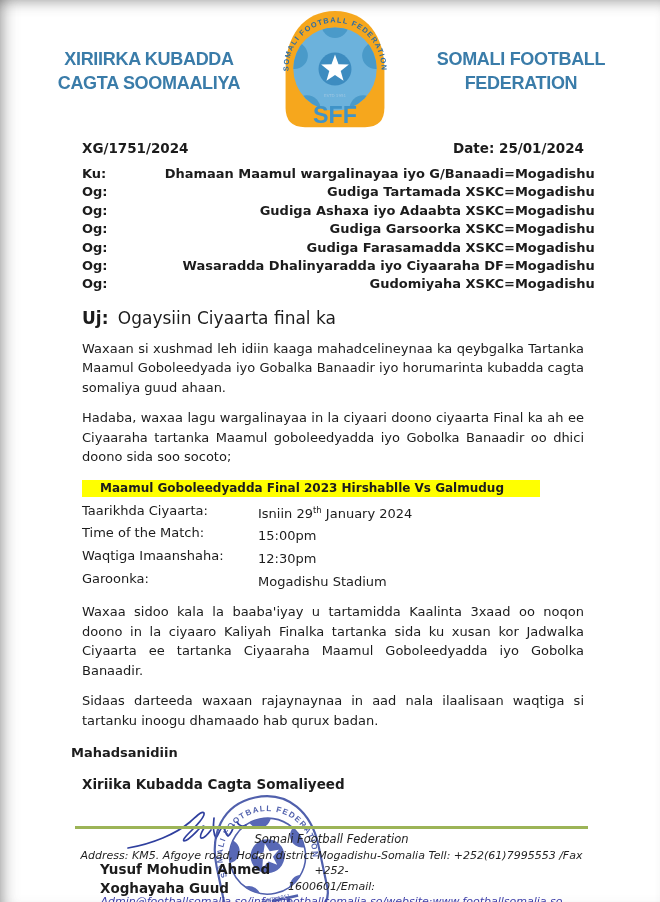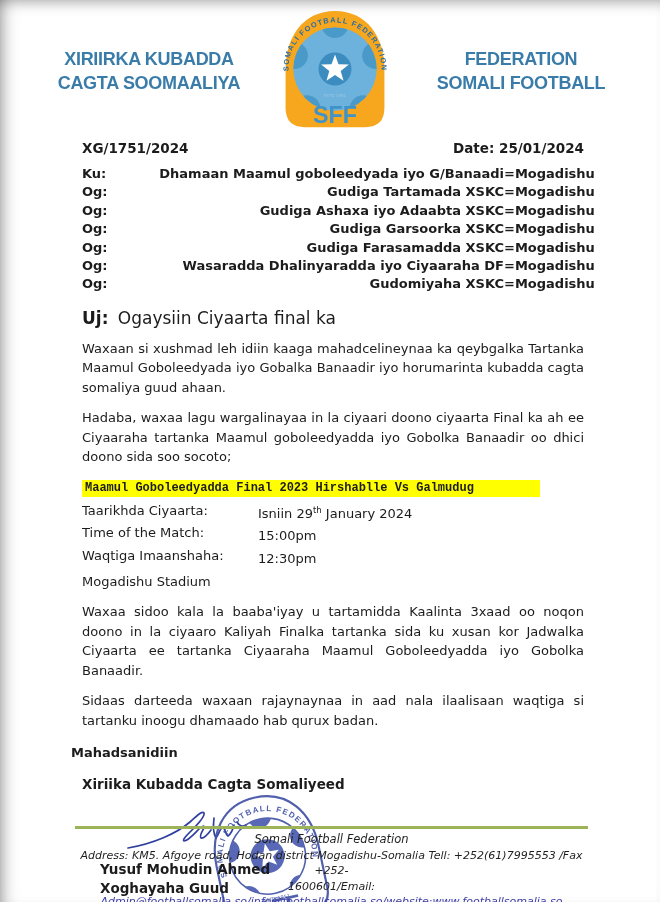--- a/index.html
+++ b/index.html
@@ -24,21 +24,21 @@
   .r-label{margin-right:5px;}
   .r-name{flex:1;}
   .r-loc{width:80px;}
   
   .subject{margin:14px 76px 0 82px;font-size:17px;}
   .subject .lbl{font-weight:bold;margin-right:4px;}
   p.body-par{margin:11px 76px 0 82px;font-size:13px;line-height:19.5px;text-align:justify;}
   
   .highlight{
     margin:13px 76px 0 82px;width:458px;box-sizing:border-box;
-    background:#ffff00;font-weight:bold;font-size:12px;line-height:15px;padding:1px 3px;font-family:Liberation Mono, monospace;
+    background:#ffff00;font-weight:bold;font-size:12px;line-height:15px;padding:1px 18px;
   }
   .details{margin:4px 76px 0 82px;font-size:13px;}
   .drow{display:flex;line-height:19.3px;}
   .dlabel{width:176px;}
   .dvalue sup{font-size:8.5px;}
   
   .thanks{margin:15px 0 0 71px;font-weight:bold;font-size:13px;}
   .closing-org{margin:16px 0 0 82px;font-weight:bold;font-size:13.5px;}
   .sig-area{position:relative;height:134px;margin:4px 0 0 82px;}
   .signature-svg{position:absolute;left:42px;top:4px;}
@@ -85,37 +85,37 @@
         <polygon points="60,48 63.6,58 74.3,58.4 65.9,64.9 68.8,75.1 60,69.2 51.2,75.1 54.1,64.9 45.7,58.4 56.4,58" fill="#ffffff"></polygon>
         <text x="60" y="92" text-anchor="middle" font-size="4.2" fill="#9cc6e2">ESTD 1951</text>
         <text font-size="7.6" font-weight="bold" fill="#2a6ca6" letter-spacing="1.2" font-family="Liberation Sans, sans-serif">
           <textPath href="#arcH" startOffset="50%" text-anchor="middle">SOMALI FOOTBALL FEDERATION</textPath>
         </text>
         <text x="60" y="119" text-anchor="middle" font-size="24" font-weight="bold" fill="#3f93c8" font-family="Liberation Sans, sans-serif">SFF</text>
       </svg>
     </div>
 
     <div class="org-title">
+      <div>SOMALI FOOTBALL</div>
       <div>FEDERATION</div>
-      <div>SOMALI FOOTBALL</div>
     </div>
   </header>
 
   <div class="refline">
     <span>XG/1751/2024</span>
     <span>
       <span>Date:</span>
       <span>25/01/2024</span>
     </span>
   </div>
 
   <div class="recipients">
     <div class="recipient-row">
       <span class="r-label">Ku:</span>
-      <span class="r-name">Dhamaan Maamul goboleedyada iyo G/Banaadi</span>
+      <span class="r-name">Dhamaan Maamul wargalinayaa iyo G/Banaadi</span>
       <span class="r-loc">=Mogadishu</span>
     </div>
     <div class="recipient-row">
       <span class="r-label">Og:</span>
       <span class="r-name">Gudiga Tartamada XSKC</span>
       <span class="r-loc">=Mogadishu</span>
     </div>
     <div class="recipient-row">
       <span class="r-label">Og:</span>
       <span class="r-name">Gudiga Ashaxa iyo Adaabta XSKC</span>
@@ -160,20 +160,21 @@
     </div>
     <div class="drow">
       <span class="dlabel">Time of the Match:</span>
       <span class="dvalue"><span>15:00pm</span><sup></sup><span></span></span>
     </div>
     <div class="drow">
       <span class="dlabel">Waqtiga Imaanshaha:</span>
       <span class="dvalue"><span>12:30pm</span><sup></sup><span></span></span>
     </div>
     <div class="drow">
+      <span class="dlabel">Garoonka:</span>
       <span class="dvalue"><span>Mogadishu Stadium</span><sup></sup><span></span></span>
     </div>
   </div>
 
   <p class="body-par">Waxaa sidoo kala la baaba'iyay u tartamidda Kaalinta 3xaad oo noqon doono in la ciyaaro Kaliyah Finalka tartanka sida ku xusan kor Jadwalka Ciyaarta ee tartanka Ciyaaraha Maamul Goboleedyadda iyo Gobolka Banaadir.</p>
   <p class="body-par">Sidaas darteeda waxaan rajaynaynaa in aad nala ilaalisaan waqtiga si tartanku inoogu dhamaado hab qurux badan.</p>
 
   <div class="thanks">Mahadsanidiin</div>
   <div class="closing-org">Xiriika Kubadda Cagta Somaliyeed</div>
 

